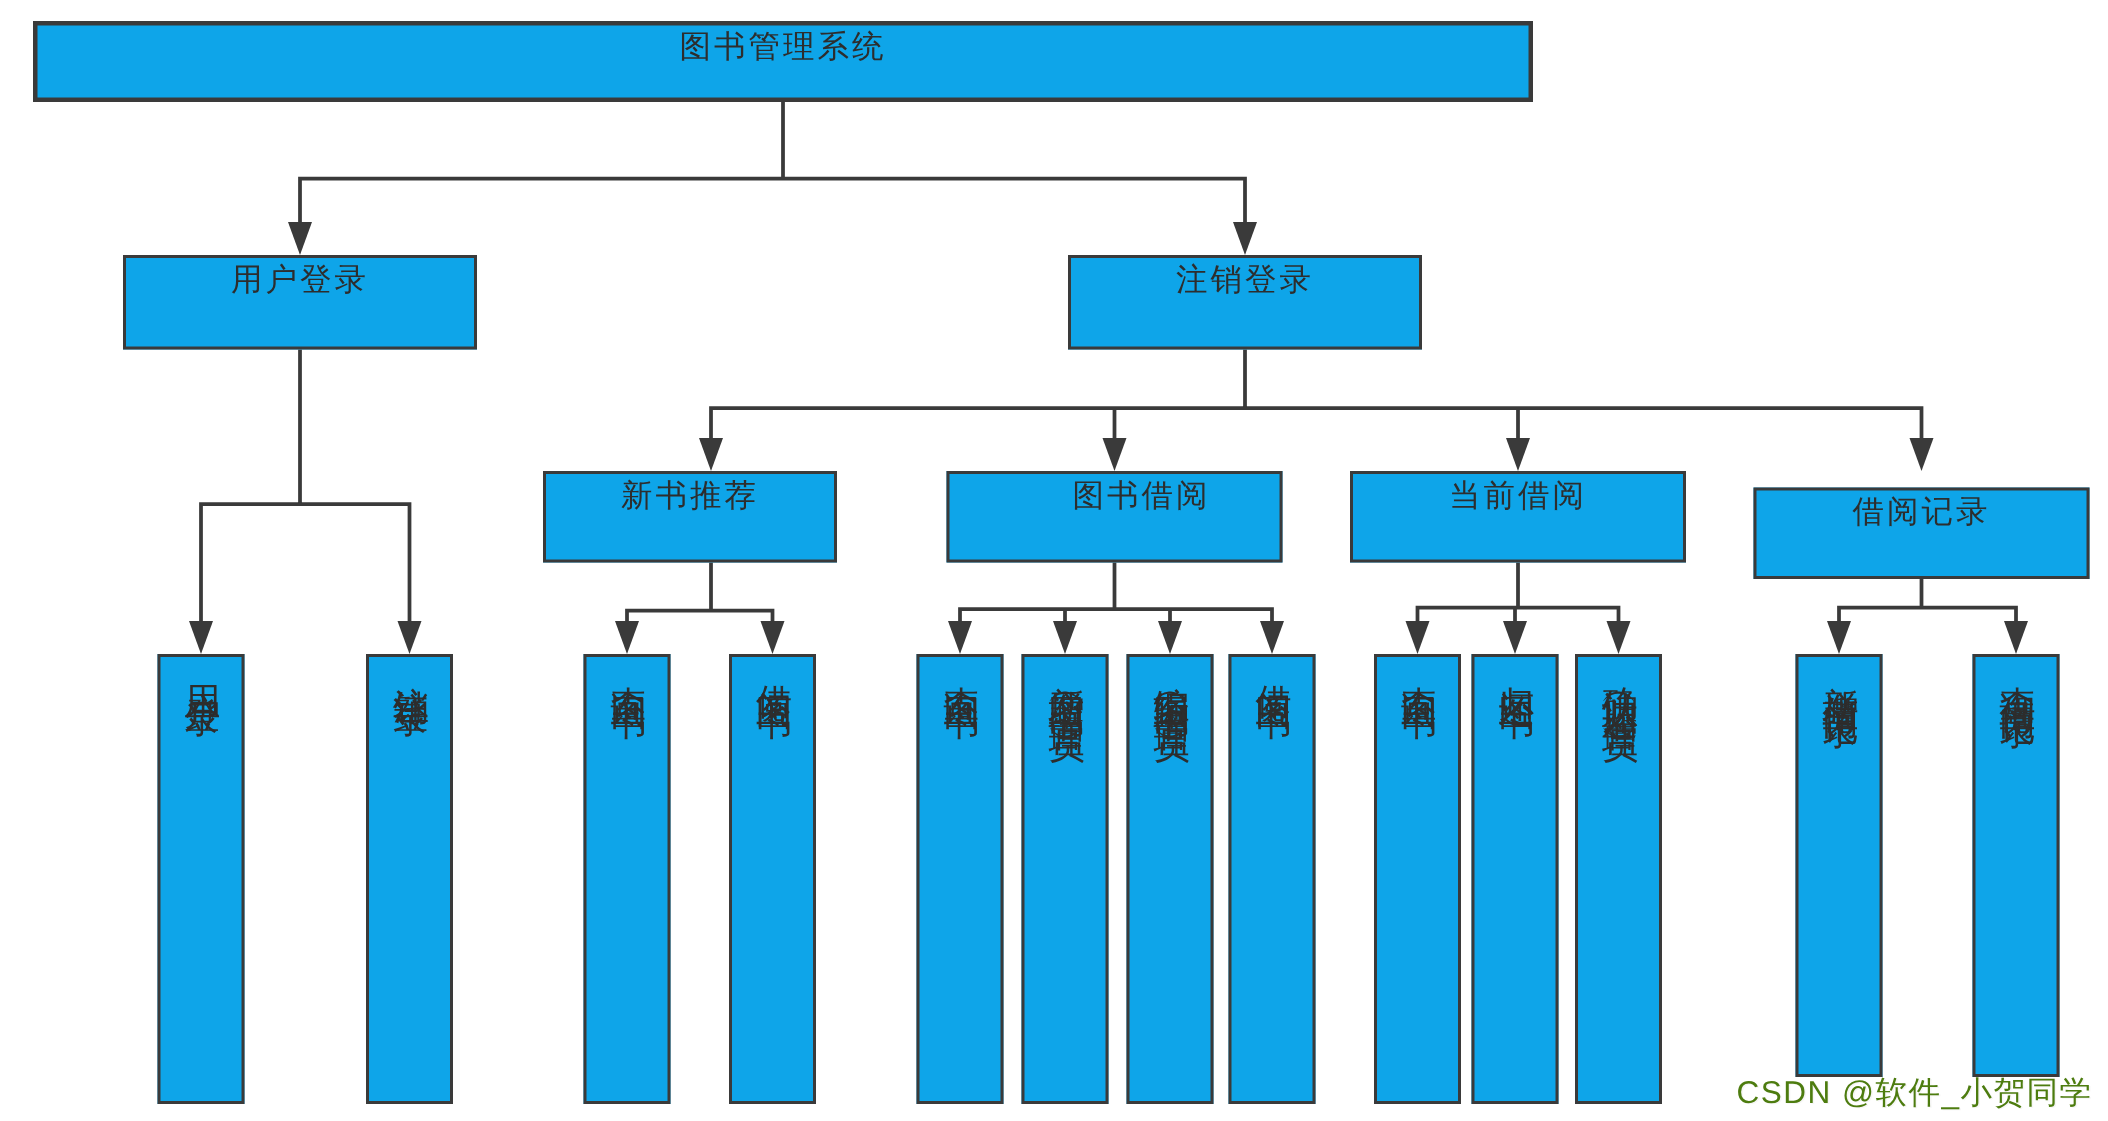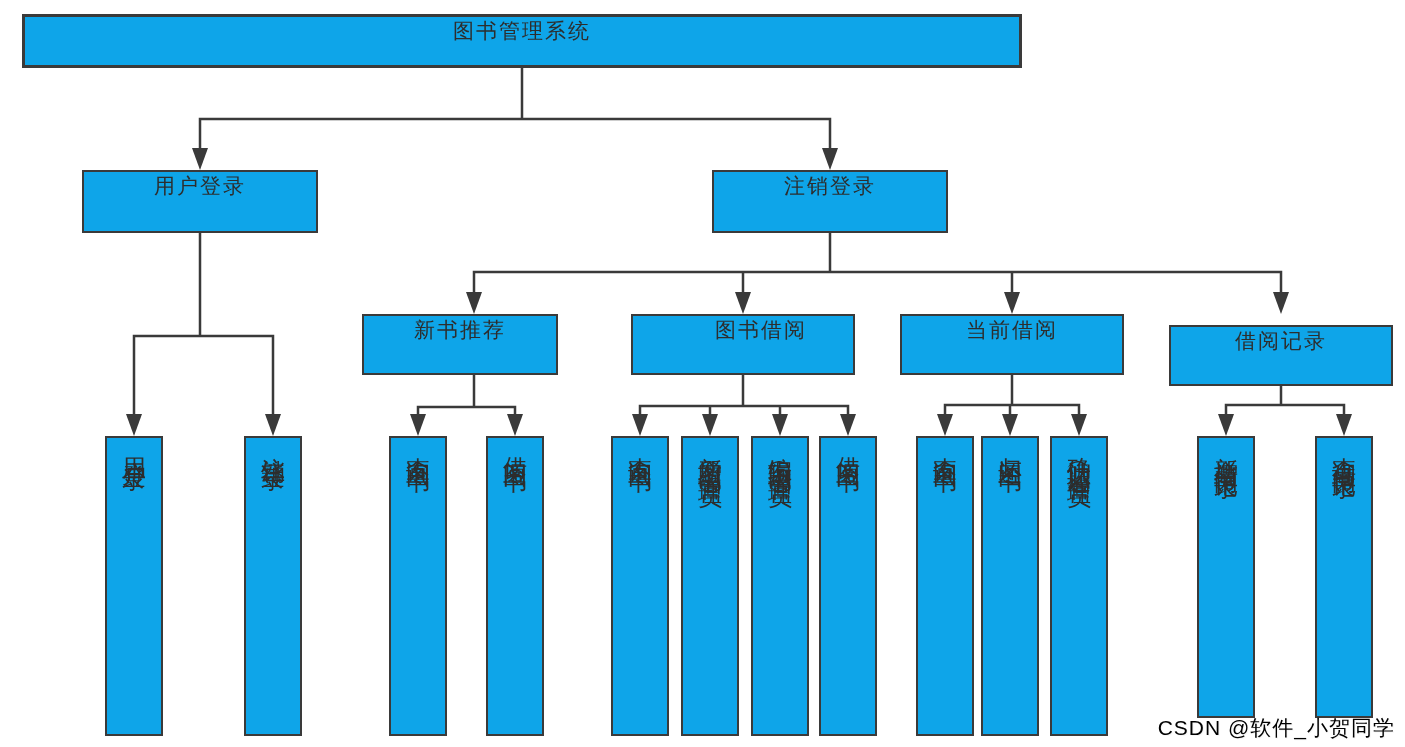--- a/index.html
+++ b/index.html
@@ -37,21 +37,21 @@
     letter-spacing: 4px;
     line-height: 1;
     white-space: nowrap;
   }
   .watermark {
     position: absolute;
     right: 10px;
     top: 714px;
     font-size: 21px;
     letter-spacing: 1px;
-    color: #000000;
+    color: #4d7c0f;
     text-shadow: 1px 1px 0 #f6f6f6;
     z-index: 5;
     white-space: nowrap;
   }
 </style>
 </head>
 <body>
 
 <div class="canvas">
 

